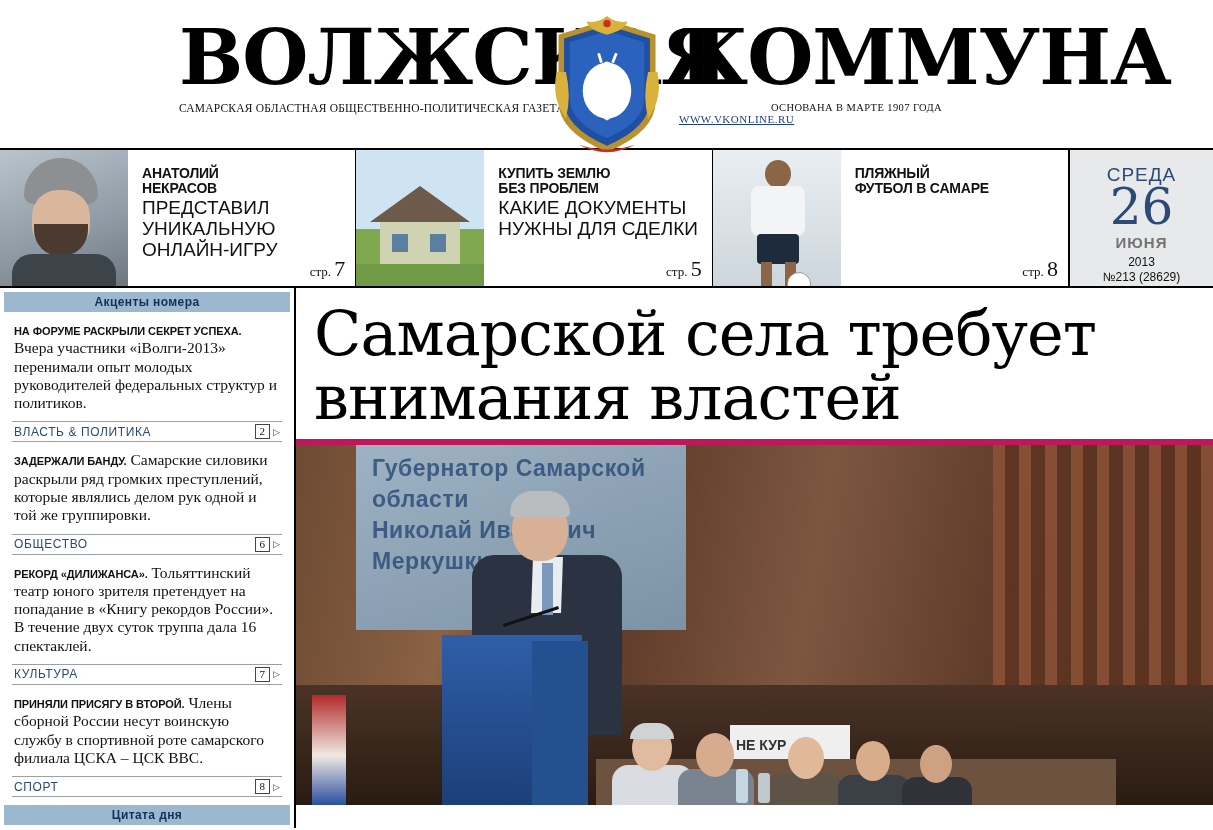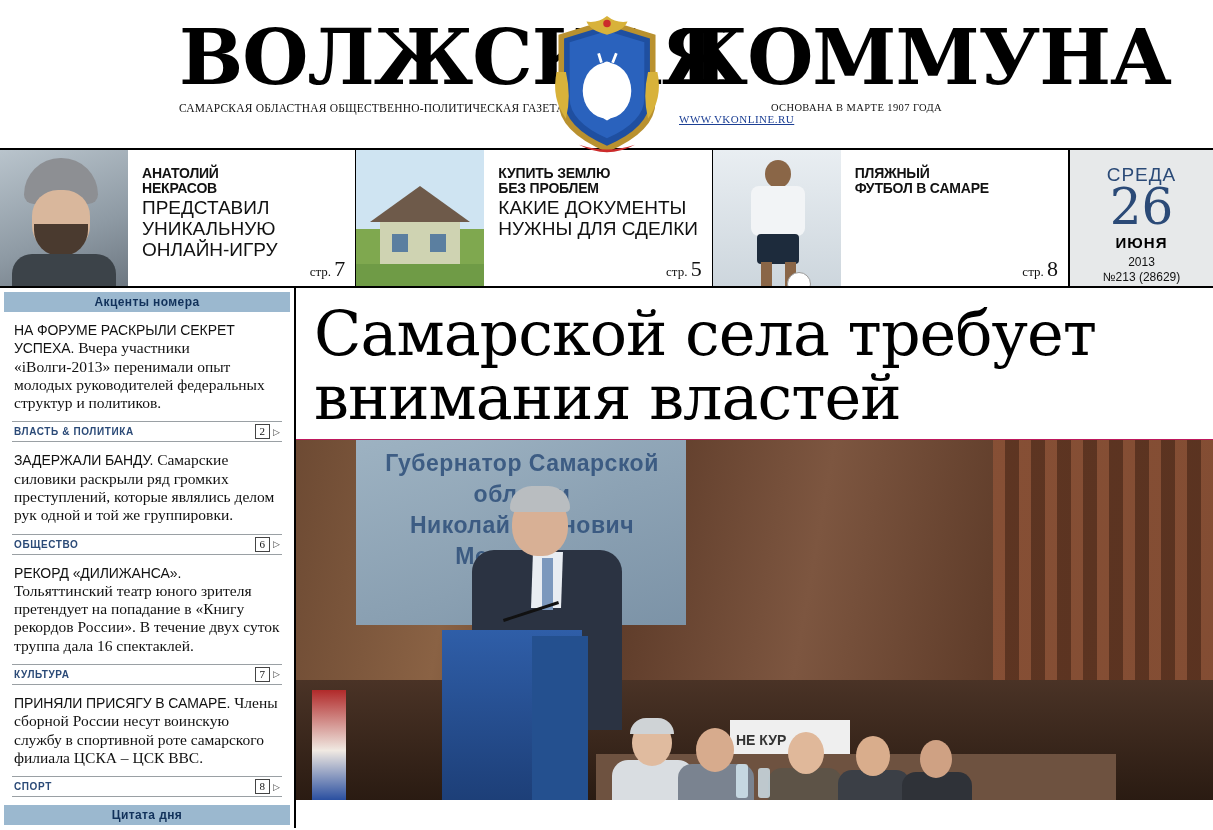--- a/index.html
+++ b/index.html
@@ -147,21 +147,21 @@
     font-size:50px;
     line-height:0.95;
     color:#2b4a77;
     margin-top:-2px;
   }
   .d-mon{
     font-family:"Liberation Sans", sans-serif;
     font-weight:bold;
     font-size:15px;
     letter-spacing:1px;
-    color:#000000;
+    color:#737373;
     text-transform:uppercase;
     margin-top:2px;
   }
   .d-year,.d-iss{
     font-family:"Liberation Sans", sans-serif;
     font-size:12px;
     color:#111;
     line-height:1.25;
   }
   .d-year{margin-top:4px;}
@@ -185,38 +185,38 @@
     padding:3px 0;
   }
   .brief{
     padding:9px 10px 2px 10px;
     font-family:"Liberation Serif", serif;
     font-size:15.5px;
     line-height:1.18;
   }
   .brief b{
     font-family:"Liberation Sans", sans-serif;
-    font-weight:normal;
-    font-size:14px;
+    font-weight:bold;
+    font-size:11px;
     letter-spacing:-0.1px;
   }
   .rubric{
     display:flex;
     align-items:center;
     justify-content:space-between;
     border-top:1px solid #9aa0a4;
     border-bottom:1px solid #9aa0a4;
     margin:7px 8px 0 8px;
     padding:1px 2px;
     height:17px;
   }
   .rubric-name{
     font-family:"Liberation Sans", sans-serif;
-    font-weight:bold;
-    font-size:10px;
+    font-weight:normal;
+    font-size:12px;
     letter-spacing:0.6px;
     color:#2b4a77;
     text-transform:uppercase;
     text-align:right;
   }
   .rubric-pg{
     display:flex;align-items:center;gap:3px;
   }
   .pg-box{
     border:1px solid #444;
@@ -241,23 +241,22 @@
     font-size:62px;
     line-height:1.04;
     letter-spacing:-1px;
     padding:14px 16px 8px 18px;
     color:#000;
   }
   .photo{
     position:relative;
     height:360px;
     overflow:hidden;
-    border-top:1px solid #be185d;
+    border-top:6px solid #be185d;
     background:#4a2d22;
-    text-align:center;
   }
   
   .ph-wall{position:absolute;inset:0;background:linear-gradient(100deg,#6d4a33 0%,#8a6244 18%,#5c3a28 34%,#7d5640 55%,#5a3826 78%,#3f2619 100%);}
   .ph-screen{
     position:absolute;left:60px;top:0;width:330px;height:185px;
     background:linear-gradient(160deg,#9fb7c9,#7d97ad);
     opacity:.95;
   }
   .ph-screen-txt{
     position:absolute;left:76px;top:8px;width:300px;
@@ -465,21 +464,21 @@
     </div>
     <div class="rubric">
       <span class="rubric-name">КУЛЬТУРА</span>
       <span class="rubric-pg">
         <span class="pg-box">7</span>
         <span class="pg-arrow">▷</span>
       </span>
     </div>
 
     <div class="brief">
-      <b>ПРИНЯЛИ ПРИСЯГУ В САМАРЕ.</b><span> Члены сборной России несут воинскую службу в спортивной роте самарского филиала ЦСКА – ЦСК ВВС.</span>
+      <b>ПРИНЯЛИ ПРИСЯГУ В ВТОРОЙ.</b><span> Члены сборной России несут воинскую службу в спортивной роте самарского филиала ЦСКА – ЦСК ВВС.</span>
     </div>
     <div class="rubric">
       <span class="rubric-name">СПОРТ</span>
       <span class="rubric-pg">
         <span class="pg-box">8</span>
         <span class="pg-arrow">▷</span>
       </span>
     </div>
 
     <div class="section-bar quote-head">Цитата дня</div>

